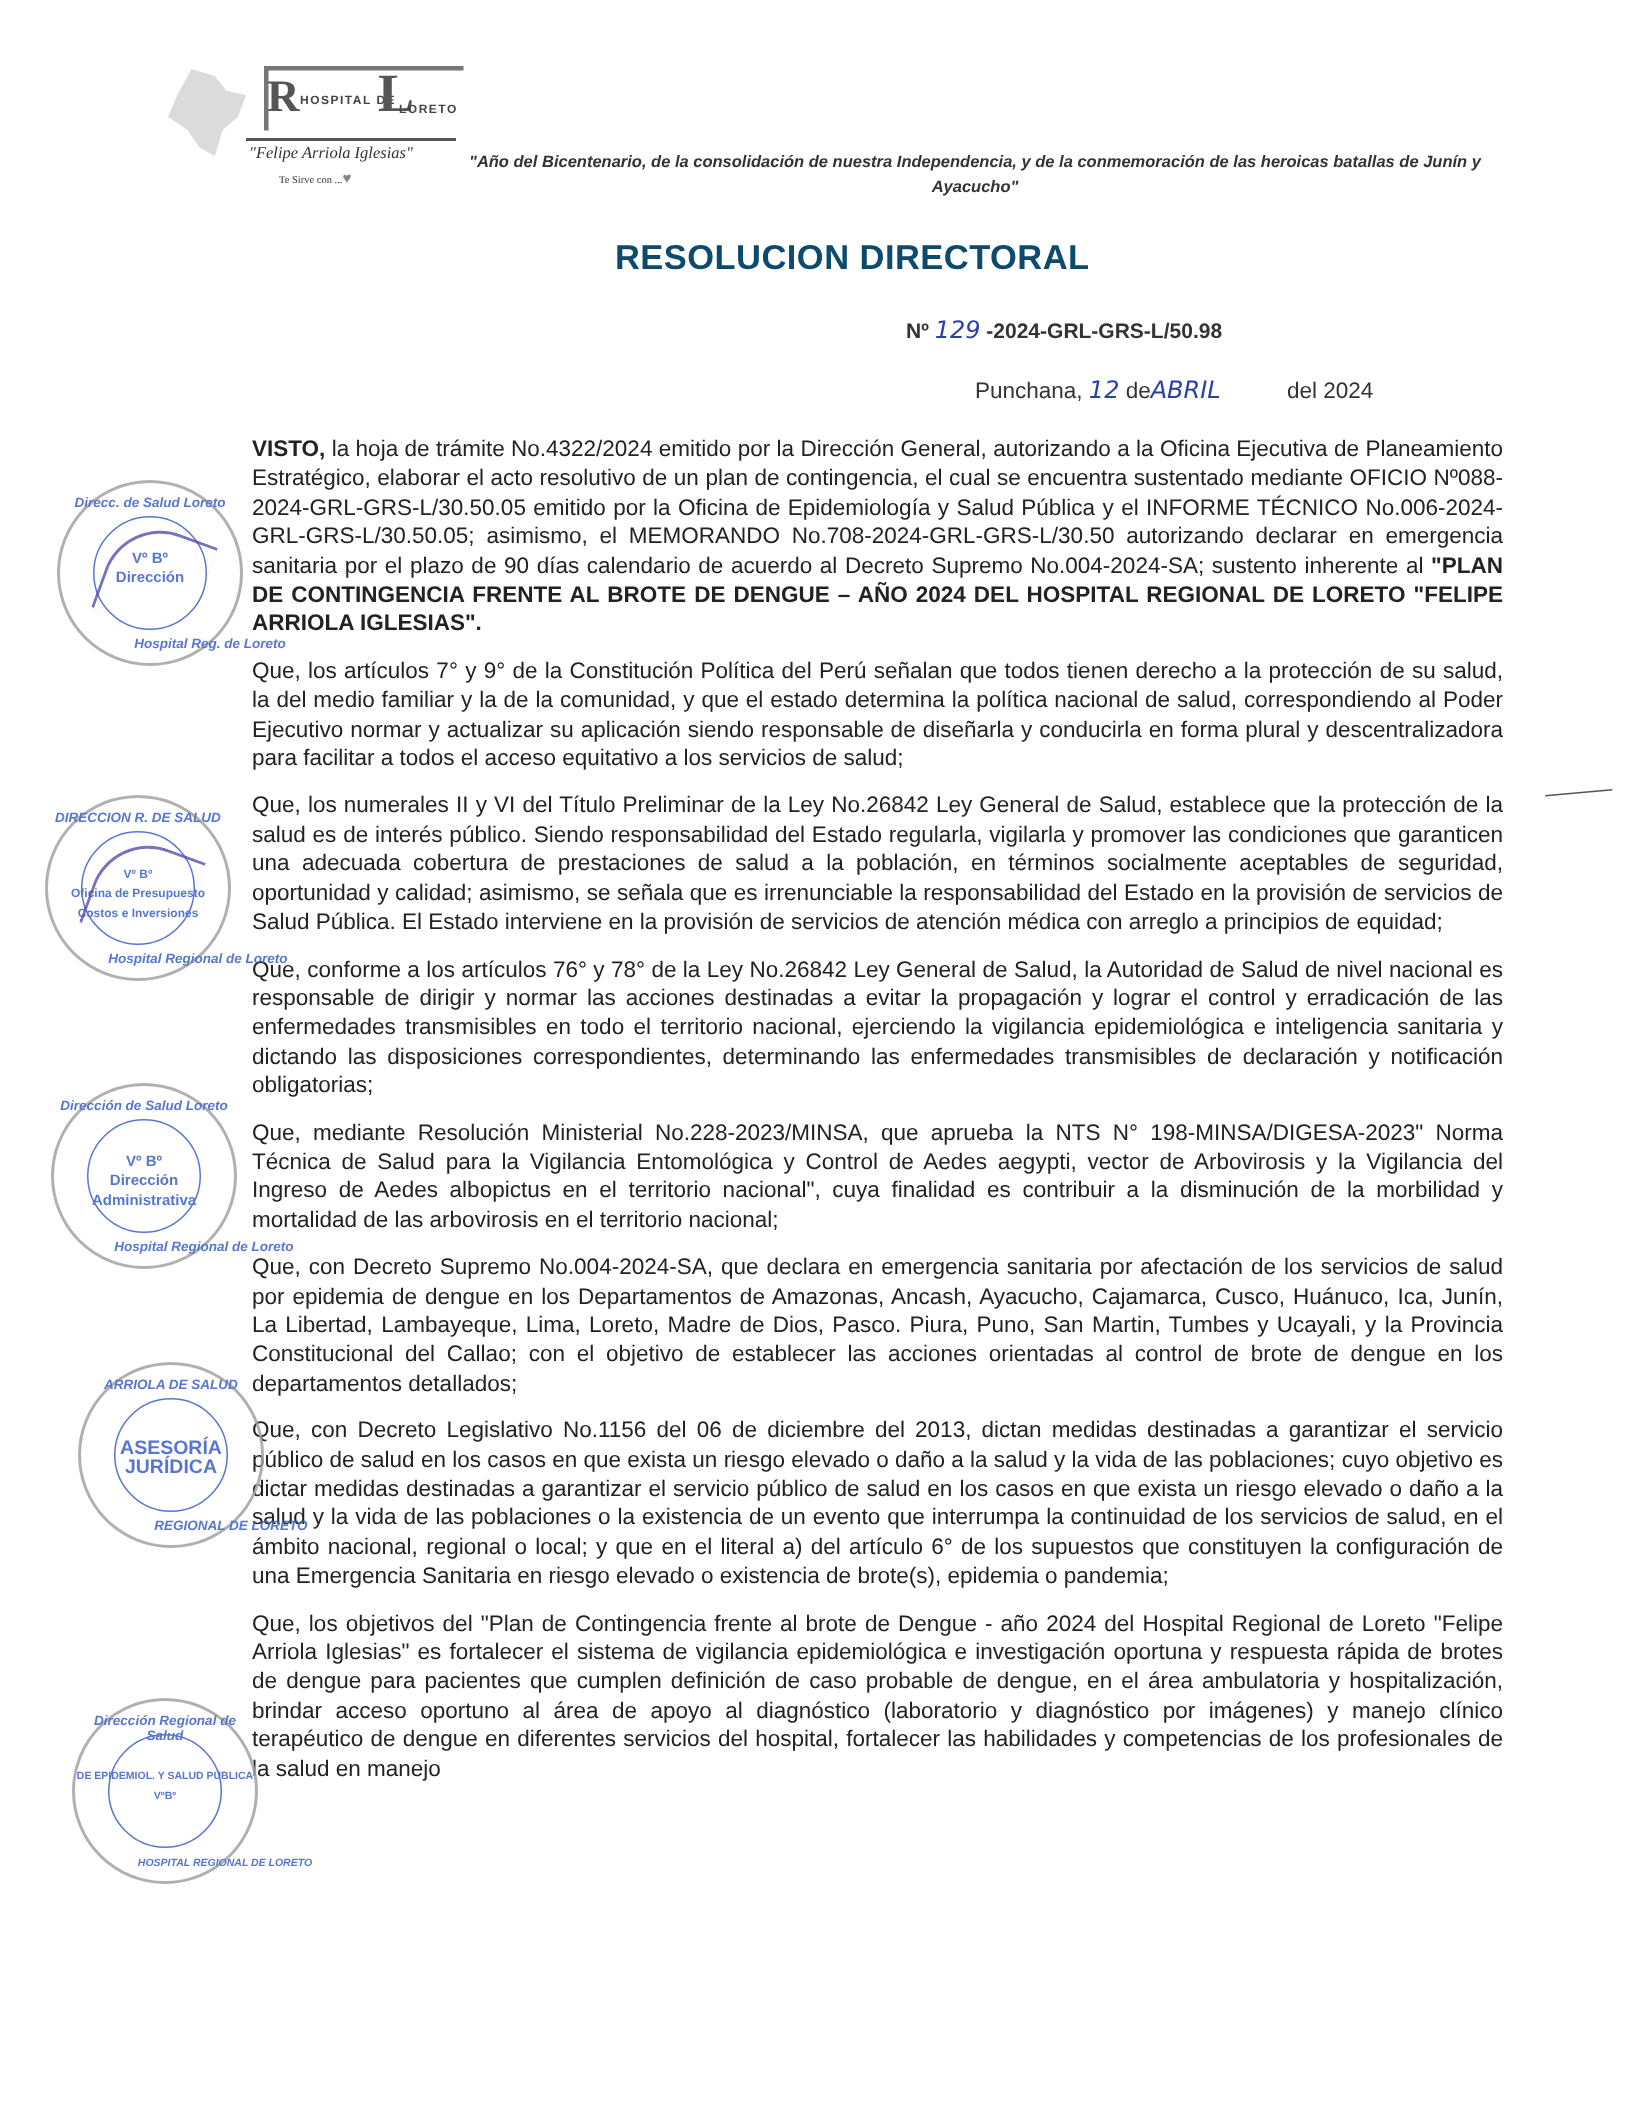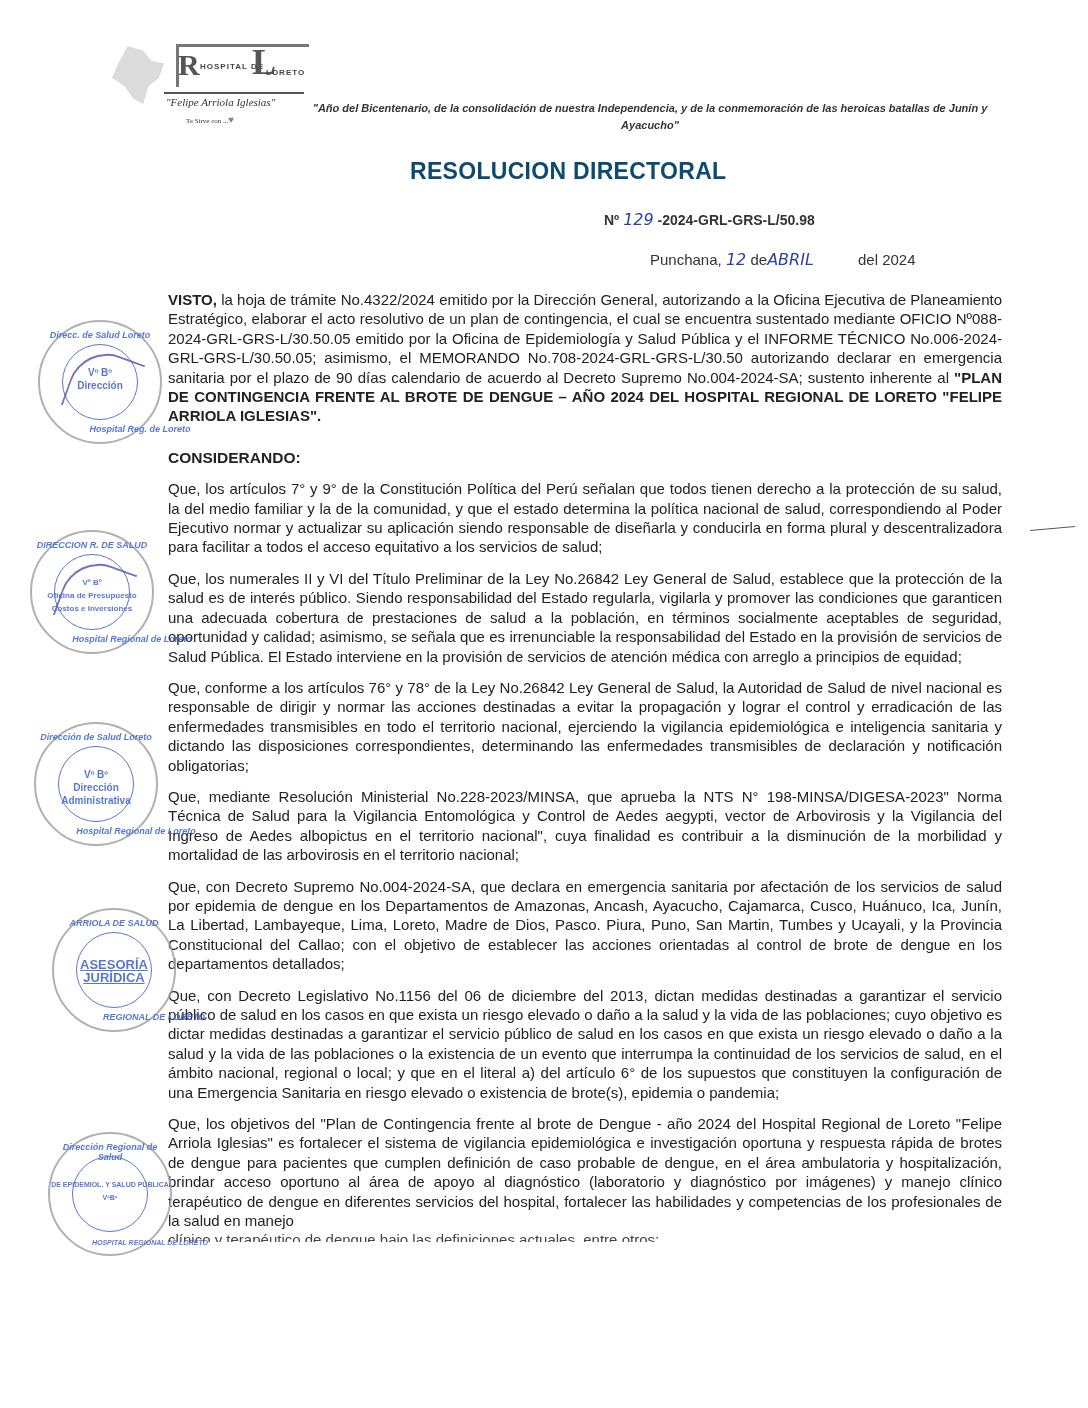--- a/index.html
+++ b/index.html
@@ -33,21 +33,21 @@
   .stamp { position:absolute; width:124px; height:124px; border-radius:50%; border:2px solid #a3a3a3; color:#3b5fc9; font:bold 9px "Liberation Sans", sans-serif; box-sizing:border-box; opacity:.85; }
   .stamp .inner { position:absolute; left:22px; top:22px; right:22px; bottom:22px; border:1px solid #3b5fc9; border-radius:50%; }
   .stamp .ring { position:absolute; left:0; top:8px; width:100%; text-align:center; font-size:9px; font-style:italic; }
   .stamp .ringb { position:absolute; left:0; bottom:8px; width:100%; text-align:center; font-size:9px; font-style:italic;margin-left:40px; }
   .stamp .mid { position:absolute; left:0; top:44px; width:100%; text-align:center; font-size:10px; line-height:13px; }
   .stamp .sig { position:absolute; left:30px; top:30px; width:64px; height:64px; border-left:2px solid #3a2fa0; border-top:2px solid #3a2fa0; border-radius:60% 0 0 0; transform:rotate(20deg); opacity:.8; }
   .s1 { left:38px; top:320px; }
   .s2 { left:30px; top:530px; }
   .s3 { left:34px; top:722px; }
   .s4 { left:52px; top:908px; }
-  .s4 .mid { font-size:13px; top:48px;text-decoration:underline; }
+  .s4 .mid { font-size:13px; top:48px; }
   .s5 { left:48px; top:1132px; }
 
   .penmark { position:absolute; left:1030px; top:528px; width:45px; border-top:1px solid #555; transform:rotate(-5deg); }
 </style>
 </head>
 <body>
 
 <div class="logo">
   <div class="logo-map"></div>
   <div class="logo-box"></div>
@@ -74,29 +74,27 @@
 
 <div class="date">
   <span>Punchana,</span>
   <span class="hand">12</span>
   <span>de</span><span class="hand">ABRIL</span><span class="gap"></span>
   <span>del 2024</span>
 </div>
 
 <div class="body">
   <p><b>VISTO,</b><span> la hoja de trámite No.4322/2024 emitido por la Dirección General, autorizando a la Oficina Ejecutiva de Planeamiento Estratégico, elaborar el acto resolutivo de un plan de contingencia, el cual se encuentra sustentado mediante OFICIO Nº088-2024-GRL-GRS-L/30.50.05 emitido por la Oficina de Epidemiología y Salud Pública y el INFORME TÉCNICO No.006-2024-GRL-GRS-L/30.50.05; asimismo, el MEMORANDO No.708-2024-GRL-GRS-L/30.50 autorizando declarar en emergencia sanitaria por el plazo de 90 días calendario de acuerdo al Decreto Supremo No.004-2024-SA; sustento inherente al </span><b>"PLAN DE CONTINGENCIA FRENTE AL BROTE DE DENGUE – AÑO 2024 DEL HOSPITAL REGIONAL DE LORETO "FELIPE ARRIOLA IGLESIAS".</b></p>
-  <p class="heading">CONSIDERANDO:</p>
   <p>Que, los artículos 7° y 9° de la Constitución Política del Perú señalan que todos tienen derecho a la protección de su salud, la del medio familiar y la de la comunidad, y que el estado determina la política nacional de salud, correspondiendo al Poder Ejecutivo normar y actualizar su aplicación siendo responsable de diseñarla y conducirla en forma plural y descentralizadora para facilitar a todos el acceso equitativo a los servicios de salud;</p>
   <p>Que, los numerales II y VI del Título Preliminar de la Ley No.26842 Ley General de Salud, establece que la protección de la salud es de interés público. Siendo responsabilidad del Estado regularla, vigilarla y promover las condiciones que garanticen una adecuada cobertura de prestaciones de salud a la población, en términos socialmente aceptables de seguridad, oportunidad y calidad; asimismo, se señala que es irrenunciable la responsabilidad del Estado en la provisión de servicios de Salud Pública. El Estado interviene en la provisión de servicios de atención médica con arreglo a principios de equidad;</p>
   <p>Que, conforme a los artículos 76° y 78° de la Ley No.26842 Ley General de Salud, la Autoridad de Salud de nivel nacional es responsable de dirigir y normar las acciones destinadas a evitar la propagación y lograr el control y erradicación de las enfermedades transmisibles en todo el territorio nacional, ejerciendo la vigilancia epidemiológica e inteligencia sanitaria y dictando las disposiciones correspondientes, determinando las enfermedades transmisibles de declaración y notificación obligatorias;</p>
   <p>Que, mediante Resolución Ministerial No.228-2023/MINSA, que aprueba la NTS N° 198-MINSA/DIGESA-2023" Norma Técnica de Salud para la Vigilancia Entomológica y Control de Aedes aegypti, vector de Arbovirosis y la Vigilancia del Ingreso de Aedes albopictus en el territorio nacional", cuya finalidad es contribuir a la disminución de la morbilidad y mortalidad de las arbovirosis en el territorio nacional;</p>
   <p>Que, con Decreto Supremo No.004-2024-SA, que declara en emergencia sanitaria por afectación de los servicios de salud por epidemia de dengue en los Departamentos de Amazonas, Ancash, Ayacucho, Cajamarca, Cusco, Huánuco, Ica, Junín, La Libertad, Lambayeque, Lima, Loreto, Madre de Dios, Pasco. Piura, Puno, San Martin, Tumbes y Ucayali, y la Provincia Constitucional del Callao; con el objetivo de establecer las acciones orientadas al control de brote de dengue en los departamentos detallados;</p>
   <p>Que, con Decreto Legislativo No.1156 del 06 de diciembre del 2013, dictan medidas destinadas a garantizar el servicio público de salud en los casos en que exista un riesgo elevado o daño a la salud y la vida de las poblaciones; cuyo objetivo es dictar medidas destinadas a garantizar el servicio público de salud en los casos en que exista un riesgo elevado o daño a la salud y la vida de las poblaciones o la existencia de un evento que interrumpa la continuidad de los servicios de salud, en el ámbito nacional, regional o local; y que en el literal a) del artículo 6° de los supuestos que constituyen la configuración de una Emergencia Sanitaria en riesgo elevado o existencia de brote(s), epidemia o pandemia;</p>
   <p style="margin-bottom:0">Que, los objetivos del "Plan de Contingencia frente al brote de Dengue - año 2024 del Hospital Regional de Loreto "Felipe Arriola Iglesias" es fortalecer el sistema de vigilancia epidemiológica e investigación oportuna y respuesta rápida de brotes de dengue para pacientes que cumplen definición de caso probable de dengue, en el área ambulatoria y hospitalización, brindar acceso oportuno al área de apoyo al diagnóstico (laboratorio y diagnóstico por imágenes) y manejo clínico terapéutico de dengue en diferentes servicios del hospital, fortalecer las habilidades y competencias de los profesionales de la salud en manejo</p>
-  <div class="cut">clínico y terapéutico de dengue bajo las definiciones actuales, entre otros;</div>
 </div>
 
 <div class="stamp s1">
   <div class="inner"></div>
   <div class="ring">Direcc. de Salud Loreto</div>
   <div class="mid" style="white-space:pre-line">Vº Bº
 Dirección</div>
   <div class="ringb">Hospital Reg. de Loreto</div>
   <div class="sig"></div>
 </div>

